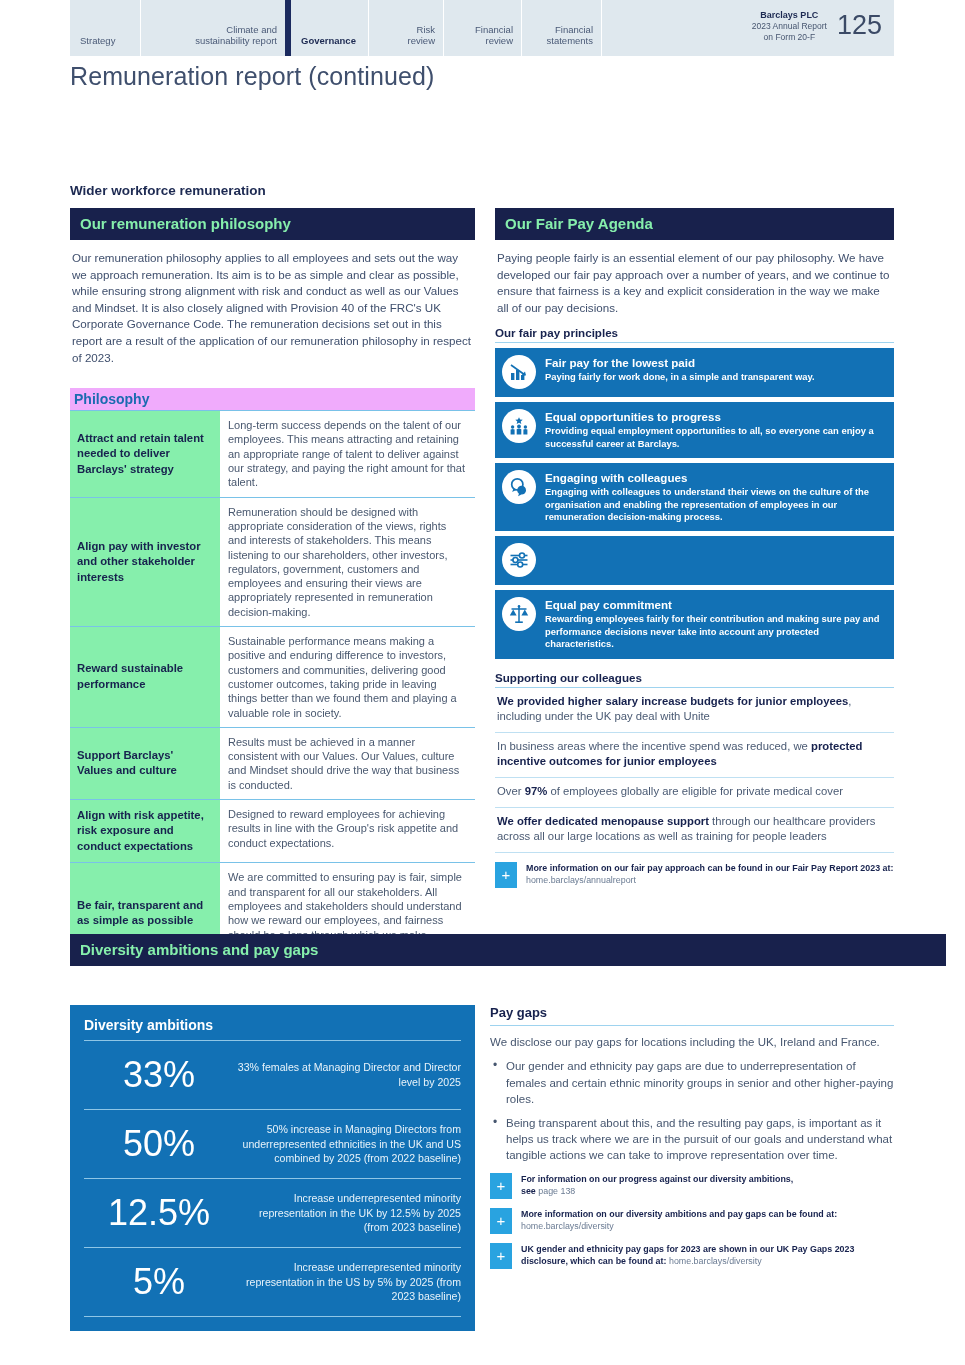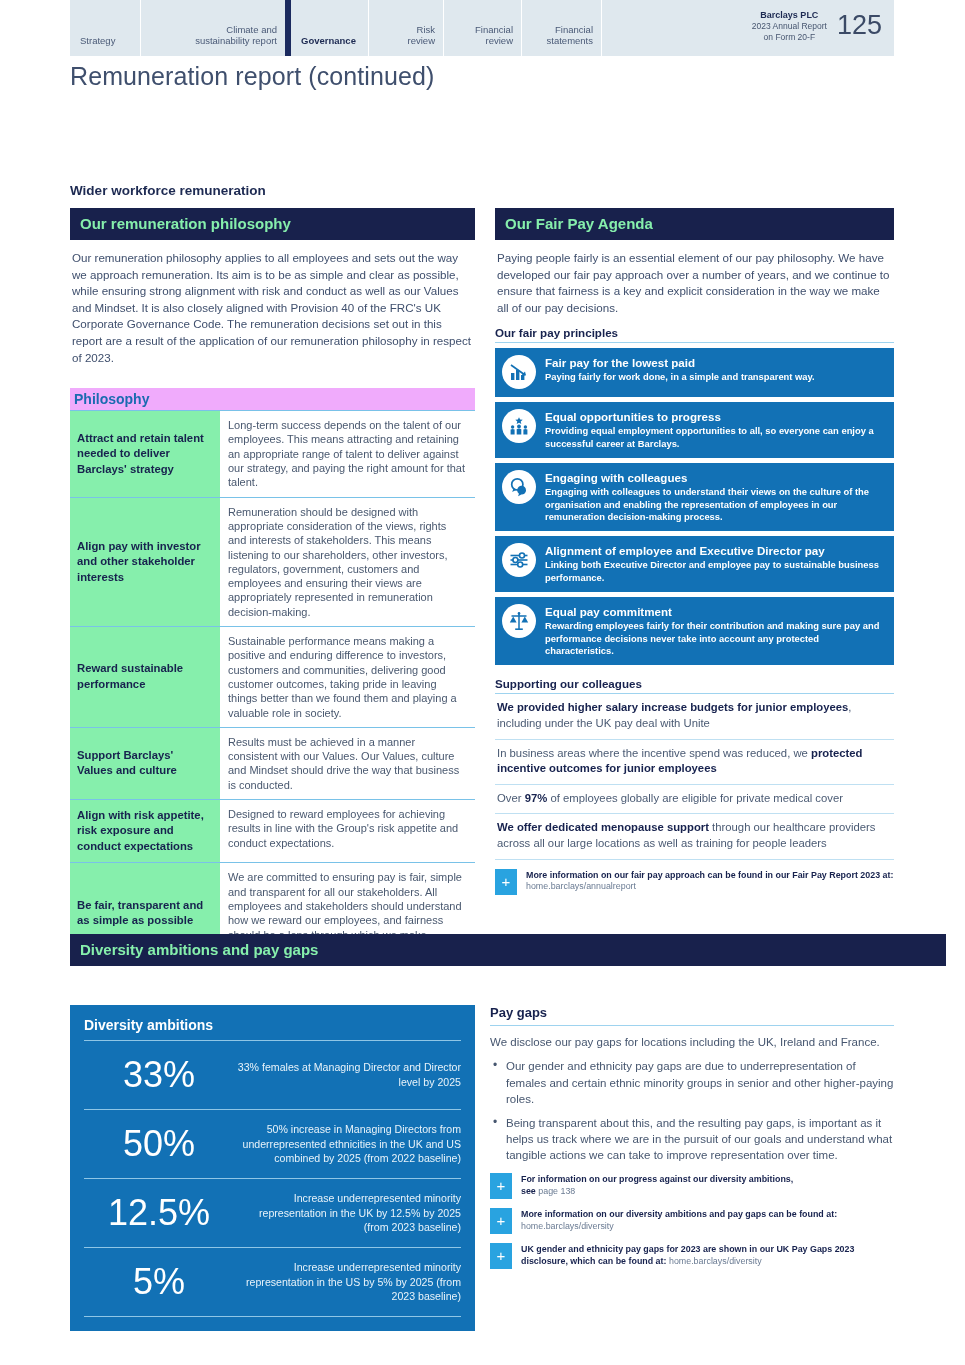--- a/index.html
+++ b/index.html
@@ -324,24 +324,20 @@
     <div class="p-icon">
       <svg width="22" height="22" viewBox="0 0 22 22">
         <line x1="2.5" y1="6.5" x2="19.5" y2="6.5" stroke="#1271b5" stroke-width="1.6"></line>
         <circle cx="14" cy="6.5" r="2.5" fill="#fff" stroke="#1271b5" stroke-width="1.6"></circle>
         <line x1="2.5" y1="11" x2="19.5" y2="11" stroke="#1271b5" stroke-width="1.6"></line>
         <circle cx="7.4" cy="11" r="2.5" fill="#fff" stroke="#1271b5" stroke-width="1.6"></circle>
         <line x1="2.5" y1="15.5" x2="19.5" y2="15.5" stroke="#1271b5" stroke-width="1.6"></line>
         <circle cx="12.2" cy="15.5" r="2.5" fill="#fff" stroke="#1271b5" stroke-width="1.6"></circle>
       </svg>
     </div>
-    <div class="p-text">
-      <div class="p-title">Alignment of employee and Executive Director pay</div>
-      <div class="p-desc">Linking both Executive Director and employee pay to sustainable business performance.</div>
-    </div>
   </div>
 
   <div class="principle">
     <div class="p-icon">
       <svg width="22" height="22" viewBox="0 0 22 22">
         <line x1="11" y1="3" x2="11" y2="19" stroke="#1271b5" stroke-width="1.5"></line>
         <line x1="3.5" y1="6" x2="18.5" y2="6" stroke="#1271b5" stroke-width="1.5"></line>
         <circle cx="11" cy="3.4" r="1.3" fill="#1271b5"></circle>
         <path d="M1.8 12.4 L5.2 6.4 L8.6 12.4 Z" fill="#1271b5"></path>
         <path d="M13.4 12.4 L16.8 6.4 L20.2 12.4 Z" fill="#1271b5"></path>

